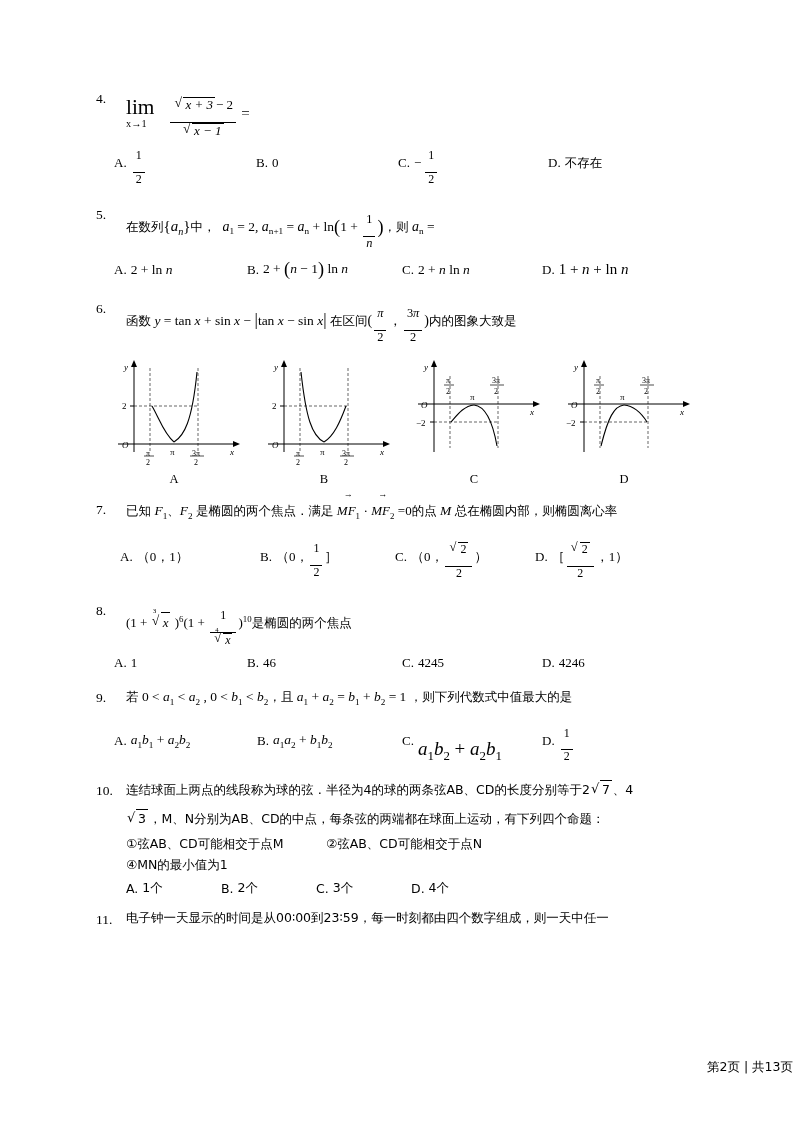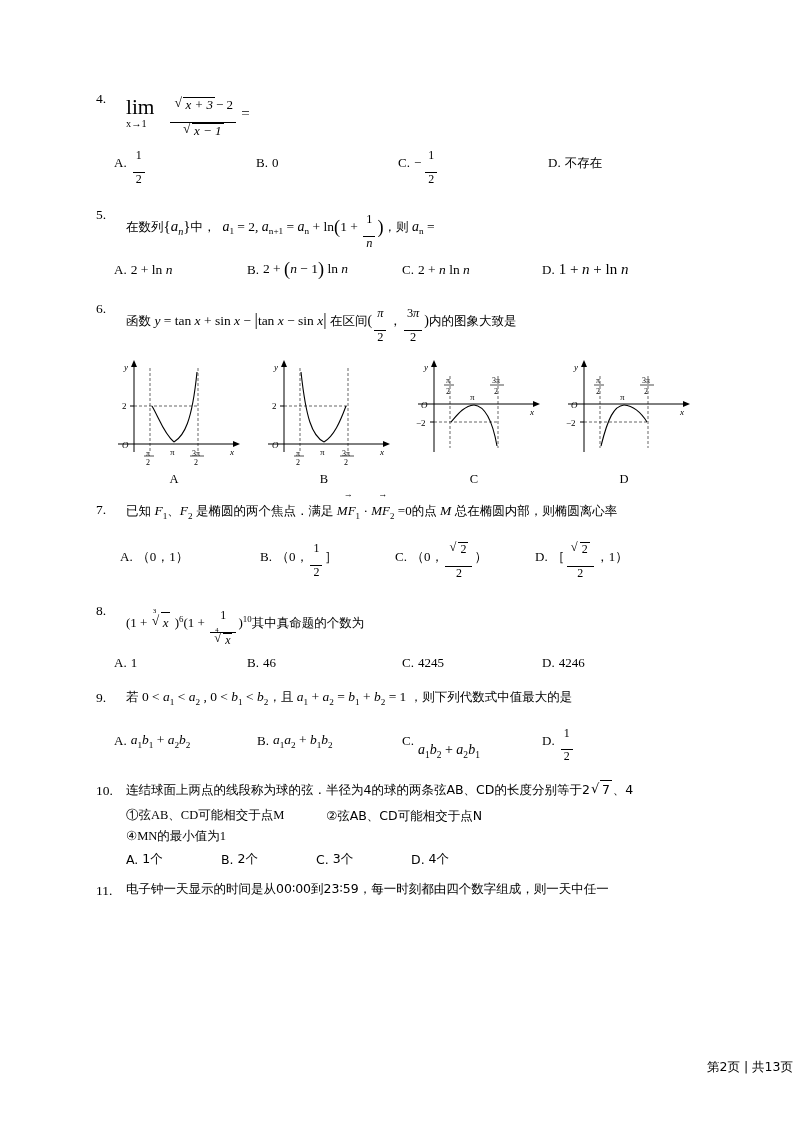--- a/index.html
+++ b/index.html
@@ -143,21 +143,21 @@
   .graphs {
     display: flex;
     justify-content: space-between;
     margin: 10px 0 2px 8px;
     width: 590px;
   }
   .gcell { text-align: center; }
   .glabel { font-size: 12.5px; margin-top: 2px; font-family: "Liberation Serif", serif; }
   .subq { font-size: 12.5px; font-family: "DejaVu Sans", sans-serif; line-height: 1.7; }
   .prop-row { display: flex; }
-  .prop-row > div:first-child { width: 200px; font-family: Liberation Serif, serif; }
+  .prop-row > div:first-child { width: 200px; }
   .indent { margin-left: 30px; }
 </style>
 </head>
 <body>
 
 <div class="page">
   <div class="content">
 
     <div class="q" style="margin-bottom:10px;">
       <div class="qline">
@@ -405,21 +405,21 @@
             <span style="font-size:13px;">，1）</span>
         </div>
       </div>
     </div>
 
     <div class="q" style="margin-top:20px;">
       <div class="qline">
         <div class="qnum">8.</div>
         <div class="qbody">
           <span style="font-size:13px;">(1 + <span class="sqrt idx3"><span class="rad mathi">x</span></span> )<sup>6</sup>(1 +
-          <span class="frac"><span class="num">1</span><span class="den"><span class="sqrt idx4"><span class="rad mathi">x</span></span></span></span>)<sup>10</sup></span><span class="cn">其中真命题的个数为</span>
+          <span class="frac"><span class="num">1</span><span class="den"><span class="sqrt idx4"><span class="rad mathi">x</span></span></span></span>)<sup>10</sup></span><span class="cn">是椭圆的两个焦点</span>
         </div>
       </div>
       <div class="opts" style="margin-top:8px;">
         <div class="opt" style="width:133px;">
           <span class="lab">A.</span>
           <span>1</span>
         </div>
         <div class="opt" style="width:155px;">
           <span class="lab">B.</span>
           <span>46</span>
@@ -447,37 +447,40 @@
         <div class="opt" style="width:143px;">
           <span class="lab">A.</span>
           <span style="font-size:13.5px;"><span class="mathi">a</span><sub>1</sub><span class="mathi">b</span><sub>1</sub> + <span class="mathi">a</span><sub>2</sub><span class="mathi">b</span><sub>2</sub></span>
         </div>
         <div class="opt" style="width:145px;">
           <span class="lab">B.</span>
           <span style="font-size:13.5px;"><span class="mathi">a</span><sub>1</sub><span class="mathi">a</span><sub>2</sub> + <span class="mathi">b</span><sub>1</sub><span class="mathi">b</span><sub>2</sub></span>
         </div>
         <div class="opt" style="width:140px;">
           <span class="lab">C.</span>
-          <span style="font-size:14px;margin-top:20px;"><span class="mathi">a</span><sub>1</sub><span class="mathi">b</span><sub>2</sub> + <span class="mathi">a</span><sub>2</sub><span class="mathi">b</span><sub>1</sub></span>
+          <span style="font-size:19px;margin-top:20px;"><span class="mathi">a</span><sub>1</sub><span class="mathi">b</span><sub>2</sub> + <span class="mathi">a</span><sub>2</sub><span class="mathi">b</span><sub>1</sub></span>
         </div>
         <div class="opt">
           <span class="lab">D.</span>
           <span class="frac">
               <span class="num">1</span>
               <span class="den">2</span>
             </span>
         </div>
       </div>
     </div>
 
     <div class="q" style="margin-top:16px;">
       <div class="qline">
         <div class="qnum">10.</div>
         <div class="qbody">
           <span class="cn">连结球面上两点的线段称为球的弦．半径为4的球的两条弦AB、CD的长度分别等于2<span class="sqrt"><span class="rad">7</span></span>、4</span>
+          <div style="margin-top:9px;">
+            <span class="cn"><span class="sqrt"><span class="rad">3</span></span>，M、N分别为AB、CD的中点，每条弦的两端都在球面上运动，有下列四个命题：</span>
+          </div>
         </div>
       </div>
       <div class="subq indent" style="margin-top:4px;">
         <div class="prop-row">
           <div>①弦AB、CD可能相交于点M</div>
           <div>②弦AB、CD可能相交于点N</div>
         </div>
         <div class="prop-row">
           <div>④MN的最小值为1</div>
         </div>

